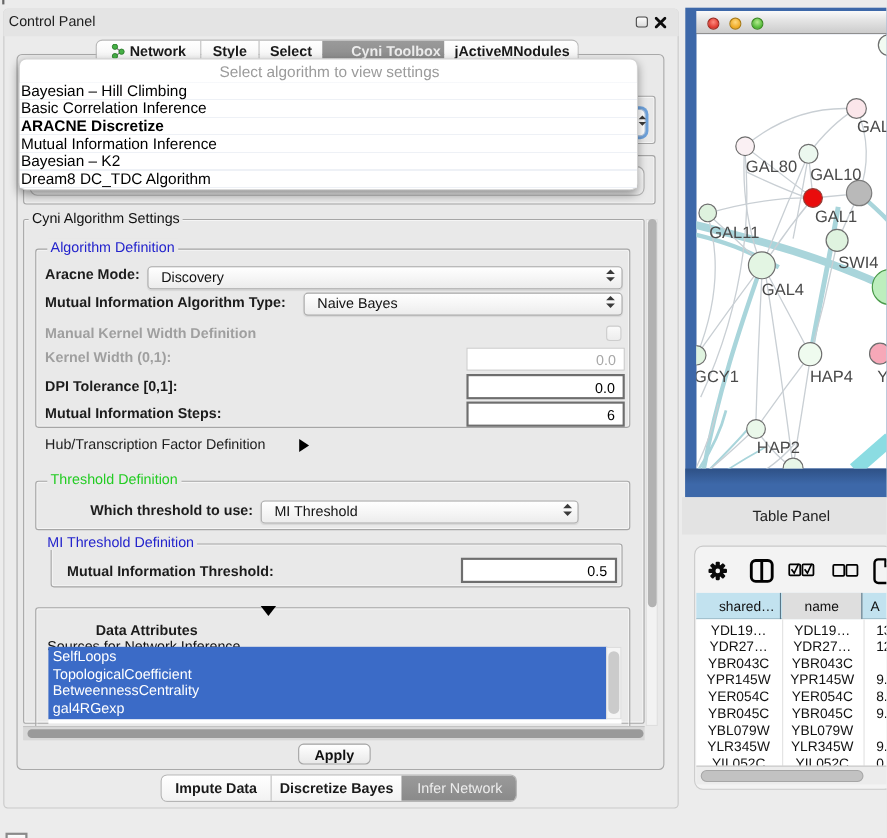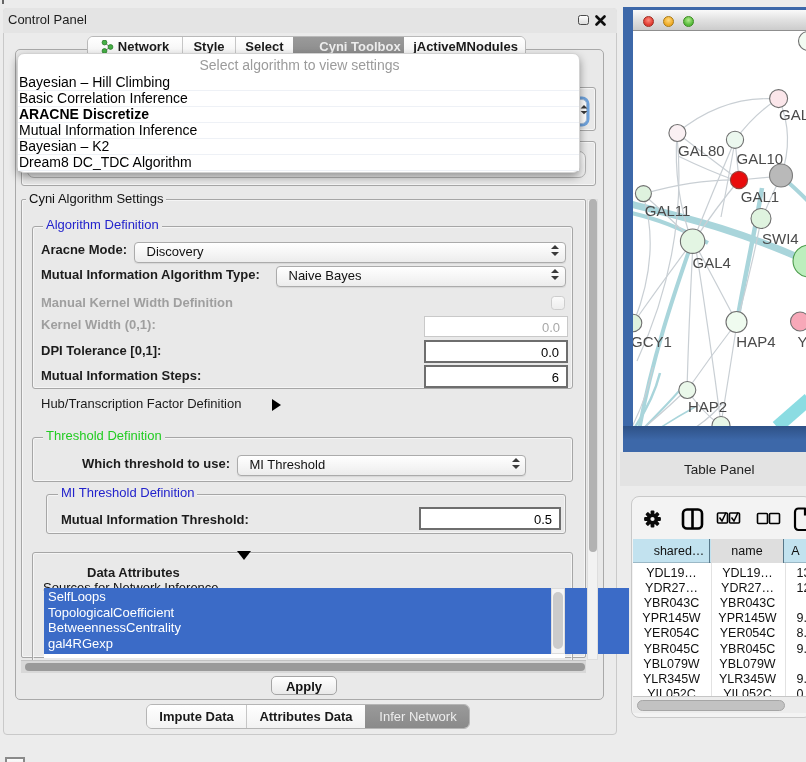--- a/index.html
+++ b/index.html
@@ -95,46 +95,46 @@
 
 <div class="grp" style="left:32px;top:437px;width:541px;height:45px;"></div>
 <div class="glab" style="left:43px;top:428px;color:#23cc23;">Threshold Definition</div>
 <div class="abs lbl b" style="left:82px;top:456px;">Which threshold to use:</div>
 <div class="combo" style="left:237px;top:455px;width:289px;height:21px;">
     <span class="ct">MI Threshold</span>
   </div>
 <div class="updn" style="left:512px;top:458px;"></div>
 
 <div class="grp" style="left:46px;top:494px;width:520px;height:40px;"></div>
-<div class="glab" style="left:58px;top:485px;color:#2323cc;">MI Threshold Definition</div>
+<div class="glab" style="left:40px;top:485px;color:#2323cc;">MI Threshold Definition</div>
 <div class="abs lbl b" style="left:61px;top:512px;">Mutual Information Threshold:</div>
 <div class="fld" style="left:419px;top:507px;width:142px;height:23px;border:2px solid #6e6e6e;color:#000;padding-top:3px;">0.5</div>
 
 <div class="grp" style="left:32px;top:552px;width:541px;height:112px;"></div>
 <div class="glab" style="left:40px;top:544px;color:#111;margin-top:36px;">Sources for Network Inference</div>
 <div class="abs" style="left:237px;top:551px;width:0;height:0;border-left:7px solid transparent;border-right:7px solid transparent;border-top:9px solid #000;"></div>
 <div class="abs lbl b" style="left:44px;top:565px;margin-left:43px;">Data Attributes</div>
 
-<div class="abs" style="left:44px;top:588px;width:585px;height:66px;background:#3b6bc7;color:#fff;font-size:13px;line-height:15.6px;padding:1px 16px 0 4px;">
+<div class="abs" style="left:44px;top:588px;width:508px;height:66px;background:#3b6bc7;color:#fff;font-size:13px;line-height:15.6px;padding:1px 16px 0 4px;">
 SelfLoops<br>TopologicalCoefficient<br>BetweennessCentrality<br>gal4RGexp</div>
 <div class="abs" style="left:551px;top:588px;width:14px;height:66px;background:#f5f5f5;border:1px solid #dcdcdc;"></div>
 <div class="abs" style="left:553px;top:592px;width:10px;height:57px;background:#cbcbcb;border-radius:5px;"></div>
 <div class="abs" style="left:44px;top:654px;width:521px;height:4px;background:#fff;"></div>
 
 <div class="abs" style="left:587px;top:199px;width:11px;height:461px;background:#f2f2f2;border:1px solid #dedede;"></div>
 <div class="abs" style="left:588.5px;top:199px;width:8px;height:353px;background:#b2b2b2;border-radius:4.5px;"></div>
 
 <div class="abs" style="left:21px;top:660px;width:565px;height:13px;background:#d8d8d8;border-top:1px solid #c2c2c2;"></div>
 <div class="abs" style="left:25px;top:662.5px;width:560px;height:8px;background:#9a9a9a;border-radius:4px;"></div>
 
 <div class="abs" style="left:271px;top:676px;width:66px;height:19px;border:1px solid #a5a5a5;border-radius:5px;background:linear-gradient(#ffffff,#e9e9e9);text-align:center;font-size:13px;font-weight:bold;color:#111;padding-top:2px;">Apply</div>
 
 <div class="abs" style="left:146px;top:704px;width:324px;height:25px;border:1px solid #b5b5b5;border-radius:6px;overflow:hidden;">
   <div class="seg" style="left:0;width:99px;">Impute Data</div>
-  <div class="seg" style="left:99px;width:119px;border-left:1px solid #c6c6c6;">Attributes Data</div>
+  <div class="seg" style="left:99px;width:119px;border-left:1px solid #c6c6c6;">Discretize Bayes</div>
   <div class="seg dark" style="left:218px;width:106px;font-weight:normal;">Infer Network</div>
 </div>
 
 <div class="abs" style="left:5px;top:757px;width:20px;height:14px;border:2px solid #8a8a8a;background:linear-gradient(#fdfdfd,#e0e0e0);"></div>
 
 <div class="abs" style="left:17px;top:53px;width:563px;height:120px;background:#fff;border:1px solid #d2d2d2;border-radius:7px;box-shadow:0 4px 9px rgba(0,0,0,0.38);z-index:40;">
   <div class="abs" style="left:0;top:3px;width:563px;text-align:center;font-size:14px;color:#9b9b9b;">Select algorithm to view settings</div>
   <div class="abs" style="left:0;top:21px;width:561px;height:96px;background:repeating-linear-gradient(#ffffff 0px,#ffffff 15px,#eef1f6 15px,#eef1f6 16px);"></div>
   <div class="abs" style="left:1px;top:20px;font-size:14px;color:#000;line-height:16px;">
     Bayesian – Hill Climbing<br>

